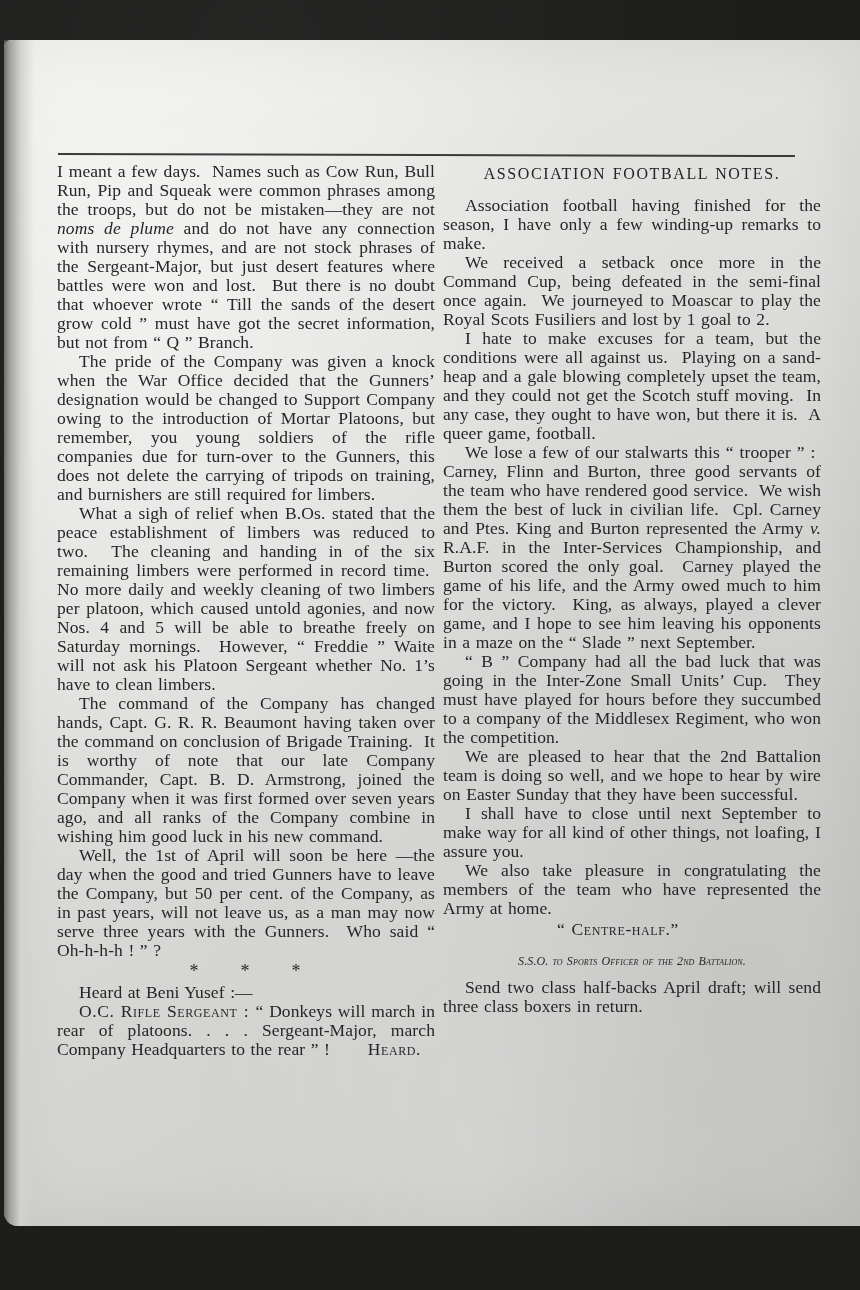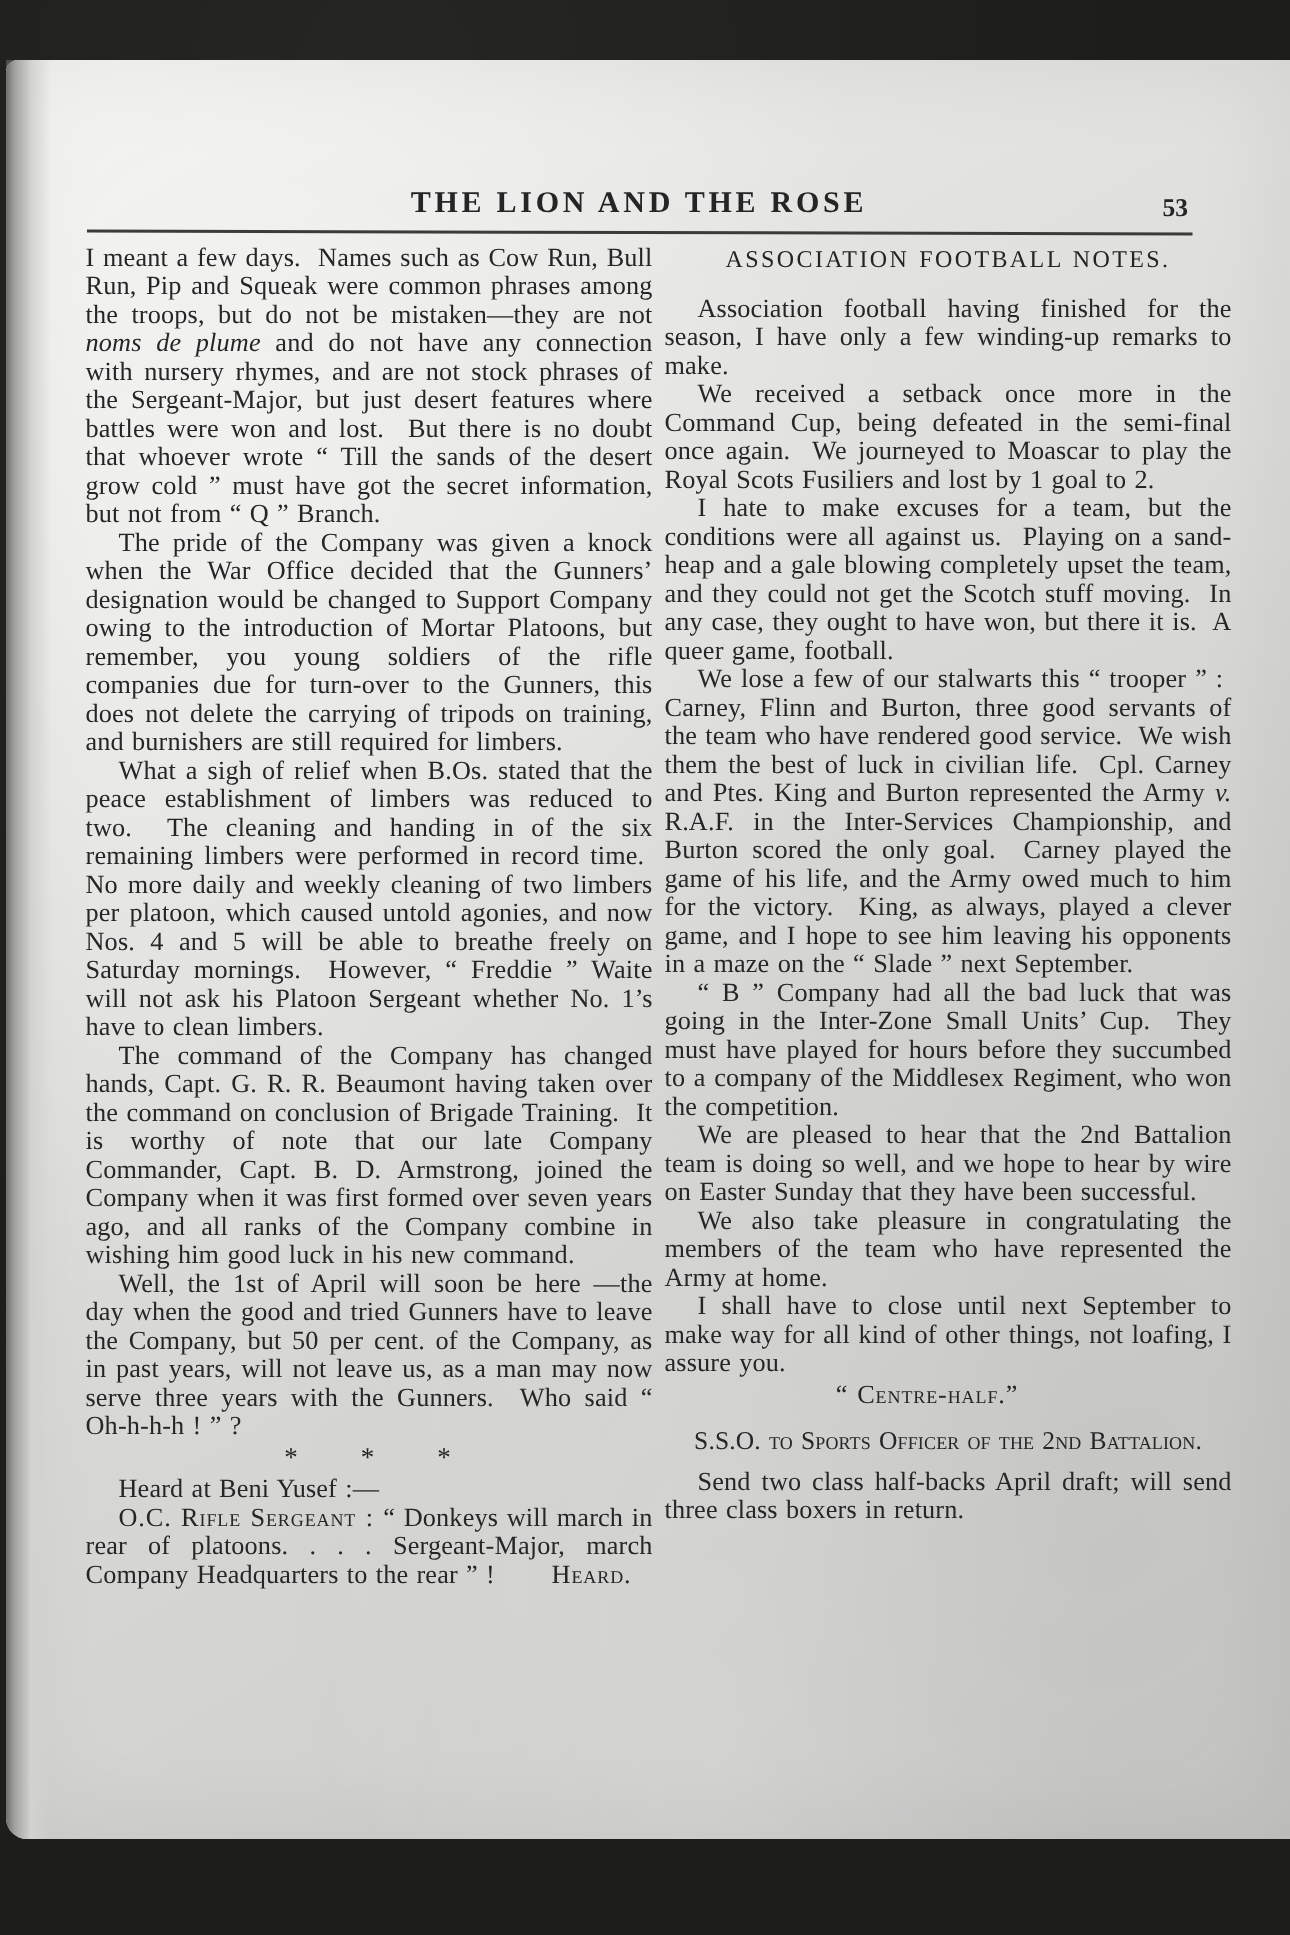--- a/index.html
+++ b/index.html
@@ -44,37 +44,33 @@
   .para{margin:0;}
   .para.indent{text-indent:22px;}
   .it{font-style:italic;}
   .sc{font-variant:small-caps;letter-spacing:0.6px;}
   .col-heading{
     font-size:16px;font-weight:normal;text-align:center;letter-spacing:1.6px;
     margin:2px 0 13px 0;color:#242424;
   }
   .sub-heading{
     font-variant:small-caps;text-align:center;font-weight:normal;
-    font-size:17px;margin:12px 18px 7px 18px;line-height:20px;color:#262626;
+    font-size:12px;margin:12px 18px 7px 18px;line-height:20px;color:#262626;font-style:italic;
   }
   .stars{text-align:center;margin:2px 0;font-size:18px;letter-spacing:2px;}
   .attribution{text-align:right;padding-right:14px;margin-top:-19px;}
   .signature{text-align:center;padding-right:28px;margin:2px 0 0 0;font-family:Liberation Serif, serif;}
 </style>
 </head>
 <body>
 
 <div class="sheet">
   <div class="paper-shade"></div>
   <div class="spine"></div>
 
-  <div class="running-head">
-    <div class="head-title">THE LION AND THE ROSE</div>
-    <div class="page-num">53</div>
-  </div>
   <div class="head-rule"></div>
 
   <div class="col col-left" id="left-column">
       <p class="para"><span>I meant a few days.&nbsp; Names such as Cow Run, Bull Run, Pip and Squeak were common phrases among the troops, but do not be mistaken—they are not </span><span class="it">noms de plume</span><span> and do not have any connection with nursery rhymes, and are not stock phrases of the Sergeant-Major, but just desert features where battles were won and lost.&nbsp; But there is no doubt that whoever wrote “ Till the sands of the desert grow cold ” must have got the secret information, but not from “ Q ” Branch.</span></p>
       <p class="para indent"><span>The pride of the Company was given a knock when the War Office decided that the Gunners’ designation would be changed to Support Company owing to the introduction of Mortar Platoons, but remember, you young soldiers of the rifle companies due for turn-over to the Gunners, this does not delete the carrying of tripods on training, and burnishers are still required for limbers.</span></p>
       <p class="para indent"><span>What a sigh of relief when B.Os. stated that the peace establishment of limbers was reduced to two.&nbsp; The cleaning and handing in of the six remaining limbers were performed in record time.&nbsp; No more daily and weekly cleaning of two limbers per platoon, which caused untold agonies, and now Nos. 4 and 5 will be able to breathe freely on Saturday mornings.&nbsp; However, “ Freddie ” Waite will not ask his Platoon Sergeant whether No. 1’s have to clean limbers.</span></p>
       <p class="para indent"><span>The command of the Company has changed hands, Capt. G. R. R. Beaumont having taken over the command on conclusion of Brigade Training.&nbsp; It is worthy of note that our late Company Commander, Capt. B. D. Armstrong, joined the Company when it was first formed over seven years ago, and all ranks of the Company combine in wishing him good luck in his new command.</span></p>
       <p class="para indent"><span>Well, the 1st of April will soon be here —the day when the good and tried Gunners have to leave the Company, but 50 per cent. of the Company, as in past years, will not leave us, as a man may now serve three years with the Gunners.&nbsp; Who said “ Oh-h-h-h ! ” ?</span></p>
       <div class="stars">*  *  *</div>
       <p class="para indent"><span>Heard at Beni Yusef :—</span></p>
@@ -82,19 +78,19 @@
       <div class="attribution"><span class="sc">Heard.</span></div>
     </div>
   <div class="col col-right" id="right-column">
       <h2 class="col-heading">ASSOCIATION FOOTBALL NOTES.</h2>
       <p class="para indent"><span>Association football having finished for the season, I have only a few winding-up remarks to make.</span></p>
       <p class="para indent"><span>We received a setback once more in the Command Cup, being defeated in the semi-final once again.&nbsp; We journeyed to Moascar to play the Royal Scots Fusiliers and lost by 1 goal to 2.</span></p>
       <p class="para indent"><span>I hate to make excuses for a team, but the conditions were all against us.&nbsp; Playing on a sand-heap and a gale blowing completely upset the team, and they could not get the Scotch stuff moving.&nbsp; In any case, they ought to have won, but there it is.&nbsp; A queer game, football.</span></p>
       <p class="para indent"><span>We lose a few of our stalwarts this “ trooper ” :&nbsp; Carney, Flinn and Burton, three good servants of the team who have rendered good service.&nbsp; We wish them the best of luck in civilian life.&nbsp; Cpl. Carney and Ptes. King and Burton represented the Army </span><span class="it">v.</span><span> R.A.F. in the Inter-Services Championship, and Burton scored the only goal.&nbsp; Carney played the game of his life, and the Army owed much to him for the victory.&nbsp; King, as always, played a clever game, and I hope to see him leaving his opponents in a maze on the “ Slade ” next September.</span></p>
       <p class="para indent"><span>“ B ” Company had all the bad luck that was going in the Inter-Zone Small Units’ Cup.&nbsp; They must have played for hours before they succumbed to a company of the Middlesex Regiment, who won the competition.</span></p>
       <p class="para indent"><span>We are pleased to hear that the 2nd Battalion team is doing so well, and we hope to hear by wire on Easter Sunday that they have been successful.</span></p>
+      <p class="para indent"><span>I shall have to close until next September to make way for all kind of other things, not loafing, I assure you.</span></p>
       <p class="para indent"><span>We also take pleasure in congratulating the members of the team who have represented the Army at home.</span></p>
-      <p class="para indent"><span>I shall have to close until next September to make way for all kind of other things, not loafing, I assure you.</span></p>
       <div class="signature"><span class="sc">“ Centre-half.”</span></div>
       <h3 class="sub-heading">S.S.O. to Sports Officer of the 2nd Battalion.</h3>
       <p class="para indent"><span>Send two class half-backs April draft; will send three class boxers in return.</span></p>
     </div>
 </div>
 
 </body></html>

